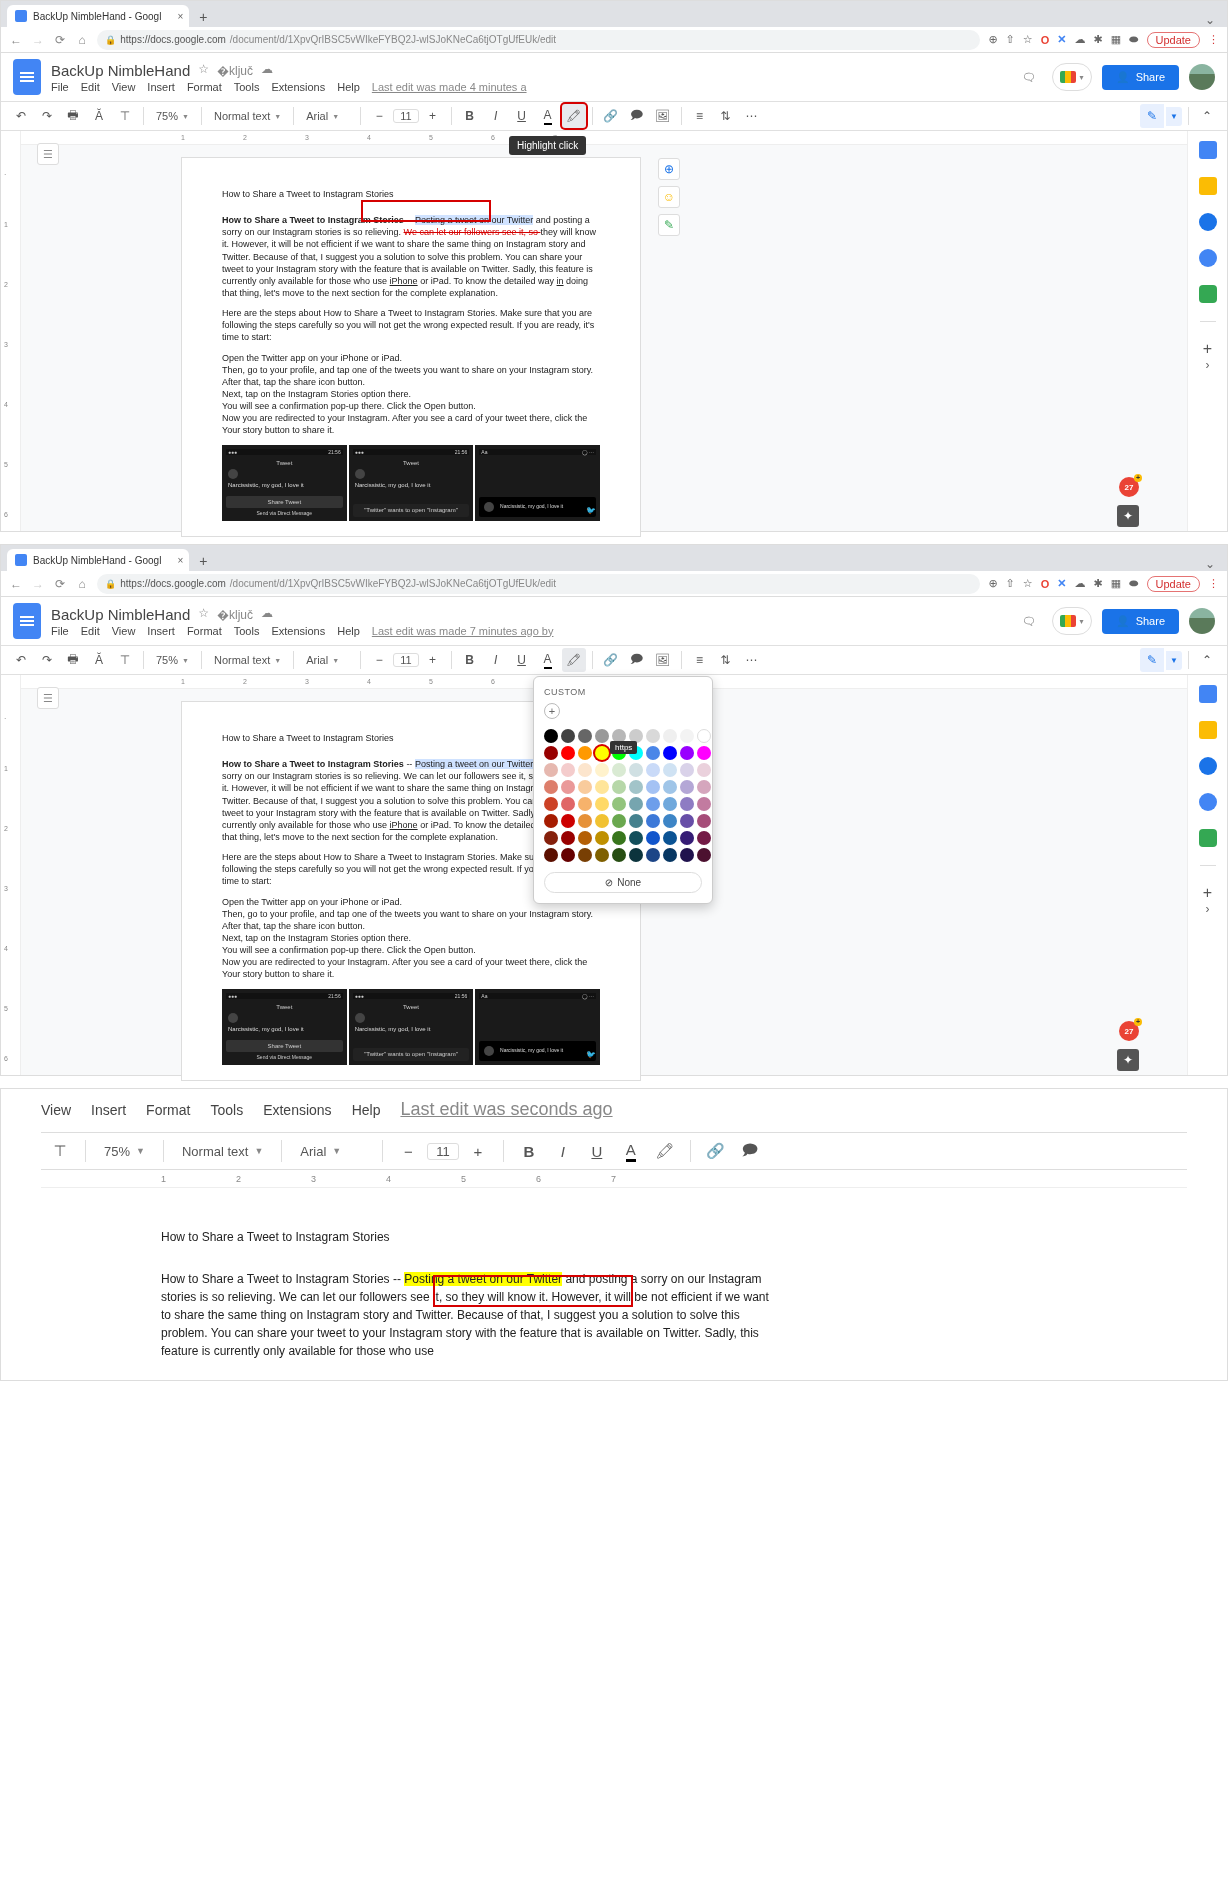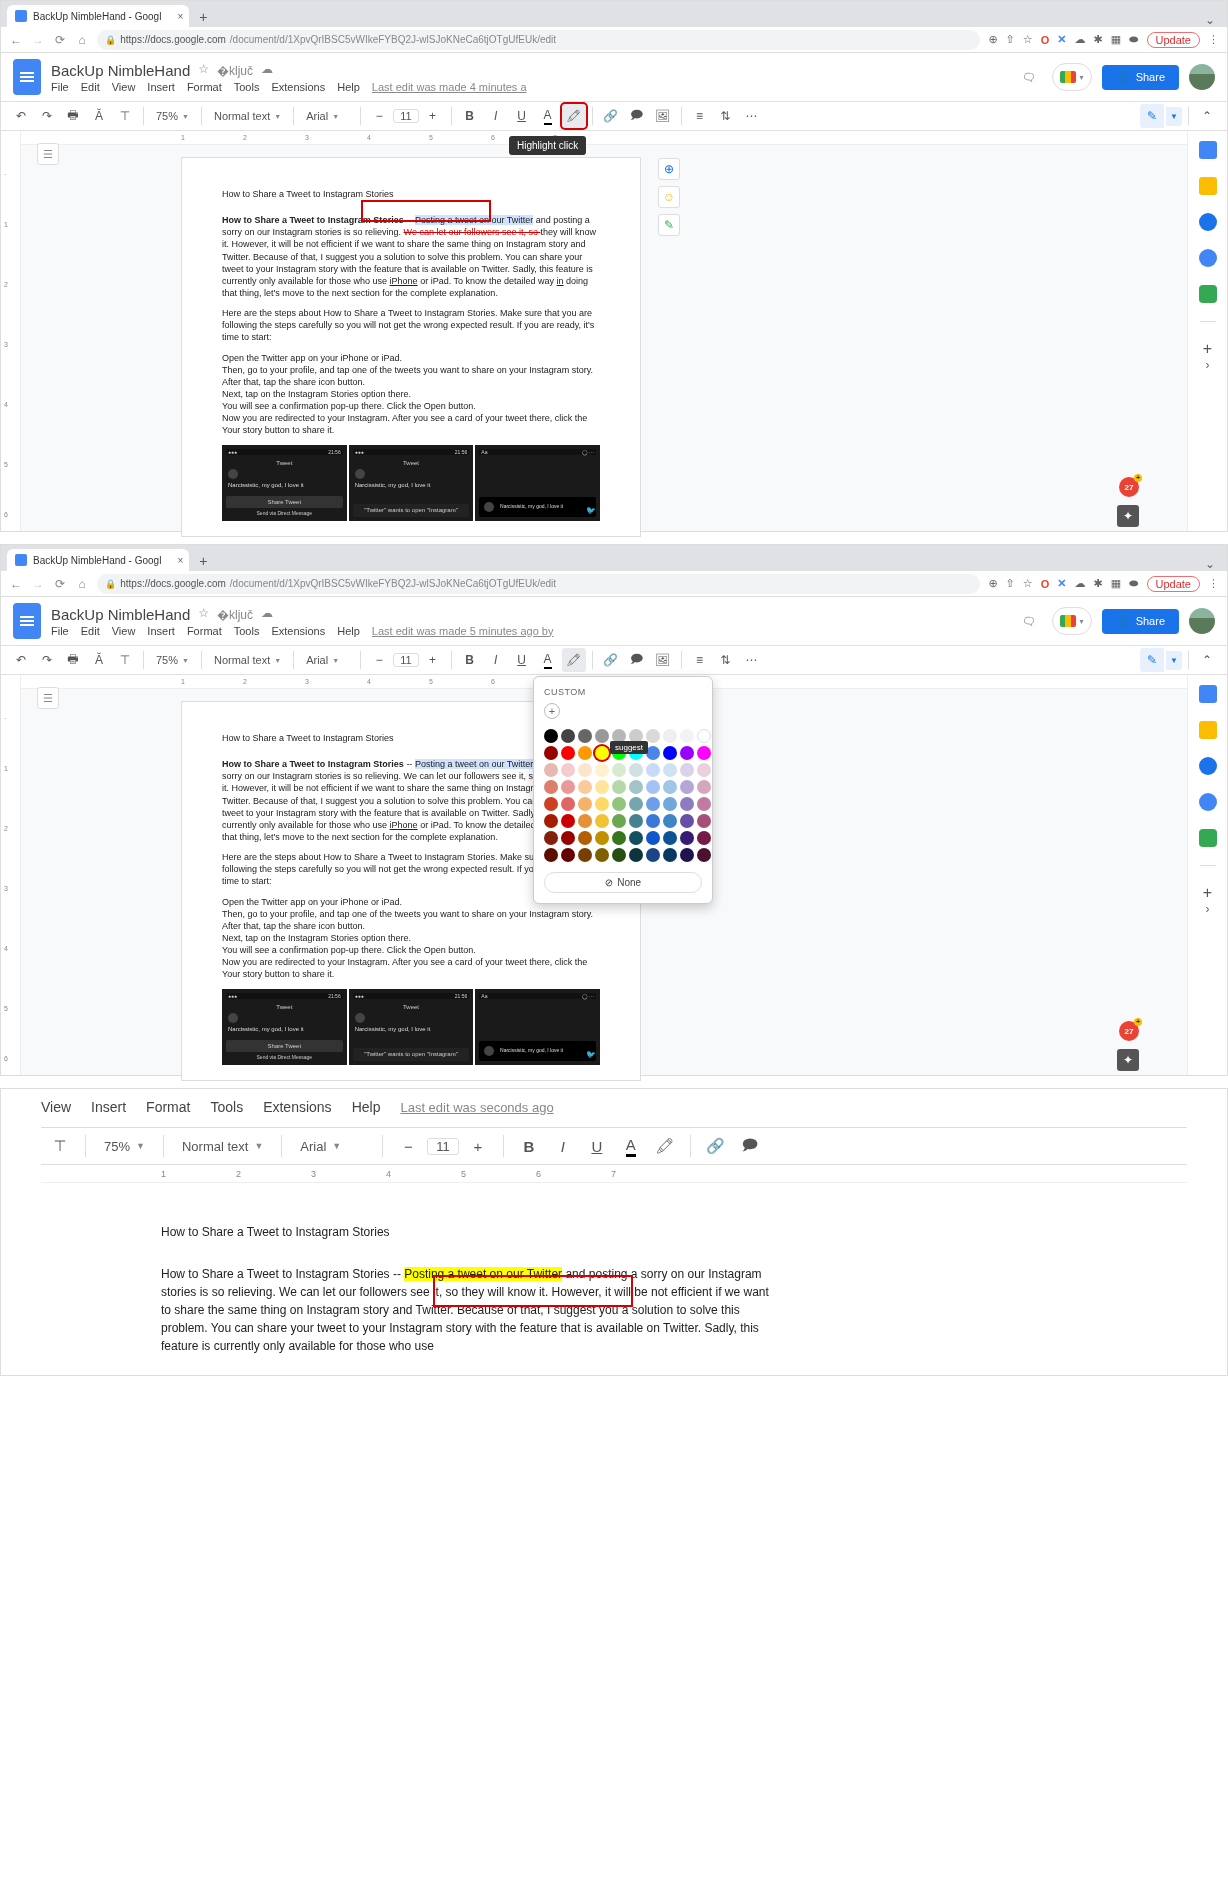--- a/index.html
+++ b/index.html
@@ -101,21 +101,21 @@
   .cp-grid { display: grid; grid-template-columns: repeat(10, 14px); gap: 3px; margin-bottom: 10px; }
   .cp-sw { width: 14px; height: 14px; border-radius: 50%; }
   .cp-sw.ring-red { box-shadow: 0 0 0 2px #d50000; }
   .cp-sw.white { border: 1px solid #ddd; }
   .cp-tooltip { position:absolute; background:#333; color:#fff; font-size:8px; padding:2px 5px; border-radius:2px; top: 64px; left: 76px; }
   .cp-none { border: 1px solid #ddd; border-radius: 12px; text-align: center; padding: 4px; font-size: 10px; color: #444; display:flex; align-items:center; justify-content:center; gap:4px; }
 
   
   .zoom-view { padding: 10px 40px 20px 40px; }
   .zoom-menu { display: flex; gap: 20px; font-size: 14px; color: #444; margin-bottom: 12px; align-items:center; }
-  .zoom-menu .last-edit2 { color: #888; text-decoration: underline; font-size: 13px; }
+  .zoom-menu .last-edit2 { color: #888; text-decoration: underline; font-size: 18px; }
   .zoom-toolbar { border-top: 1px solid #ddd; border-bottom: 1px solid #ddd; height: 38px; display: flex; align-items: center; gap: 4px; padding: 0 4px; }
   .ztb { width: 30px; height: 30px; display: flex; align-items: center; justify-content: center; color: #555; font-size: 15px; }
   .ztb-sep { width: 1px; height: 22px; background: #ddd; margin: 0 6px; }
   .ztb-dd { display: flex; align-items: center; gap: 6px; padding: 0 8px; color: #555; font-size: 13px; }
   .zruler { height: 18px; background: #fff; font-size: 9px; color: #888; display: flex; align-items: center; padding-left: 120px; gap: 70px; border-bottom:1px solid #eee; }
   .zpage { margin: 40px 0 0 120px; width: 620px; font-size: 12px; line-height: 1.5; color: #222; }
   .zpage h4 { font-weight: normal; font-size: 12px; margin-bottom: 24px; }
   .hl-yellow2 { background: #ffff00; }
   .red-box-3 { position: absolute; border: 2px solid #d50000; }
 
@@ -393,21 +393,21 @@
       </div>
       <div class="menubar">
         <span>File</span>
         <span>Edit</span>
         <span>View</span>
         <span>Insert</span>
         <span>Format</span>
         <span>Tools</span>
         <span>Extensions</span>
         <span>Help</span>
-        <span class="last-edit">Last edit was made 5 minutes ago by</span>
+        <span class="last-edit">Last edit was made 7 minutes ago by</span>
       </div>
     </div>
     <div class="header-right">
       <div class="hbtn">🗨</div>
       <div class="meet-btn">
           <span class="meet-icon"></span>
           <span style="font-size:8px;color:#888;margin-left:3px">▾</span>
         </div>
       <div class="share-btn">
           <span>👤</span>
@@ -545,21 +545,21 @@
           <div class="cp-sw" style="background: rgb(102, 0, 0);"></div>
           <div class="cp-sw" style="background: rgb(120, 63, 4);"></div>
           <div class="cp-sw" style="background: rgb(127, 96, 0);"></div>
           <div class="cp-sw" style="background: rgb(39, 78, 19);"></div>
           <div class="cp-sw" style="background: rgb(12, 52, 61);"></div>
           <div class="cp-sw" style="background: rgb(28, 69, 135);"></div>
           <div class="cp-sw" style="background: rgb(7, 55, 99);"></div>
           <div class="cp-sw" style="background: rgb(32, 18, 77);"></div>
           <div class="cp-sw" style="background: rgb(76, 17, 48);"></div>
         </div>
-      <div class="cp-tooltip">suggest</div>
+      <div class="cp-tooltip">https</div>
       <div class="cp-none">
           <span>⊘</span>
           <span>None</span>
         </div>
     </div>
   </div>
 
   <div class="ruler-wrap" style="height:400px">
     <div class="doc-area">
       <div class="vruler">

